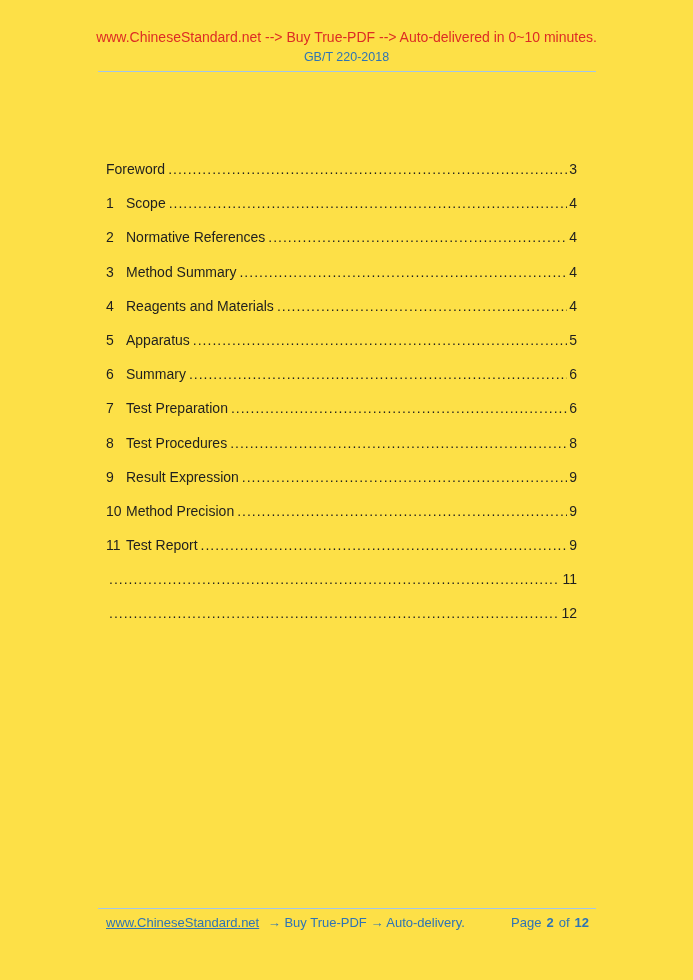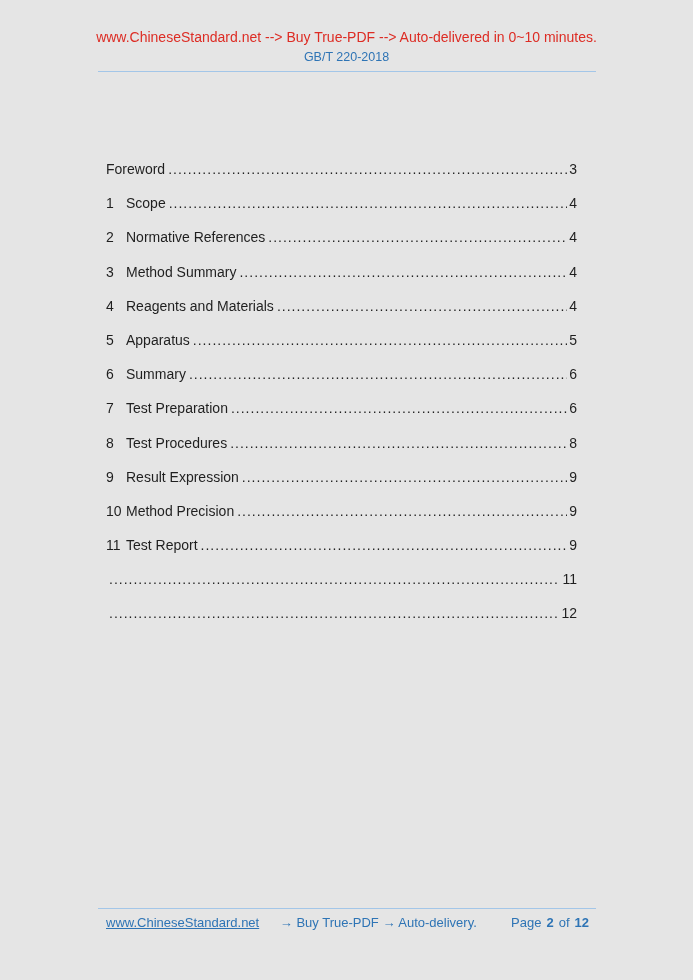--- a/index.html
+++ b/index.html
@@ -1,21 +1,21 @@
 <!DOCTYPE html>
 <html><head>
 <meta charset="utf-8">
 <style>
   * { margin: 0; padding: 0; box-sizing: border-box; }
   html, body { background: #ffffff; }
   .page {
     position: relative;
     width: 693px;
     height: 980px;
-    background: #e5e5e5;
+    background: #fde047;
     font-family: "Liberation Sans", sans-serif;
     color: #1f1f1f;
     overflow: hidden;
     margin: 0 auto;
   }
 
   
   .header-promo {
     position: absolute;
     top: 29px; left: 0; right: 0;
@@ -106,21 +106,21 @@
     font-size: 13px;
     line-height: 16px;
     color: #2e74b5;
   }
   .footer-left { white-space: nowrap; }
   .footer-link {
     color: #2e74b5;
     text-decoration: underline;
     cursor: pointer;
   }
-  .footer-tail { margin-left: 17px; }
+  .footer-tail { margin-left: 5px; }
   .page-indicator {
     display: inline-flex;
     gap: 5px;
     white-space: nowrap;
   }
   .page-indicator .num { font-weight: bold; }
 </style>
 </head>
 <body>
 

